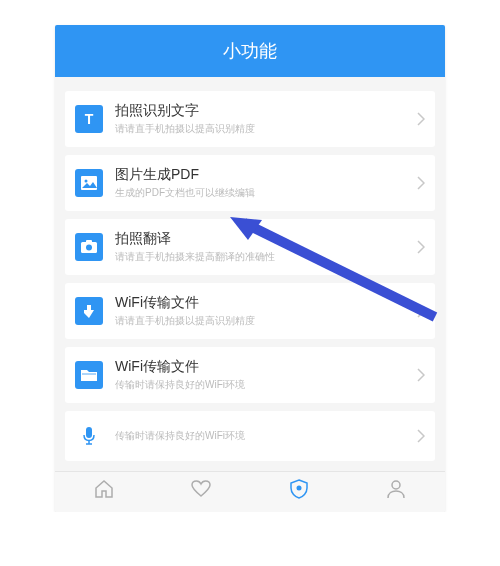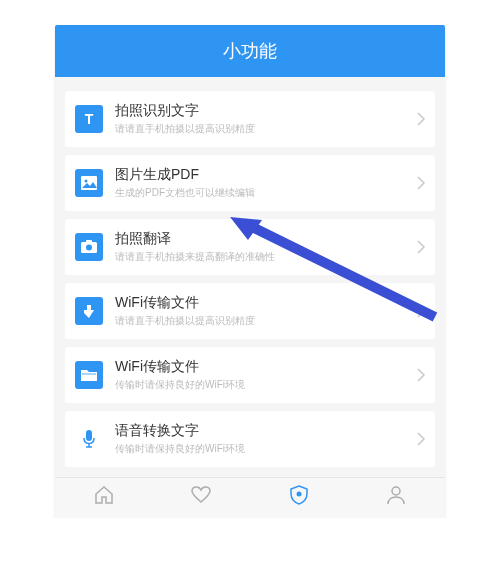--- a/index.html
+++ b/index.html
@@ -105,21 +105,20 @@
         <div class="item">
     <div class="icon-box" style="background:#fff">
             <svg width="16" height="20" viewBox="0 0 16 20">
               <rect x="5" y="1" width="6" height="11" rx="3" fill="#2f95f3"></rect>
               <path d="M 3 9 C 3 13 5 14.5 8 14.5 C 11 14.5 13 13 13 9" stroke="#2f95f3" stroke-width="1.5" fill="none"></path>
               <line x1="8" y1="14.5" x2="8" y2="18" stroke="#2f95f3" stroke-width="1.5"></line>
               <line x1="5" y1="18" x2="11" y2="18" stroke="#2f95f3" stroke-width="1.5"></line>
             </svg>
           </div>
     <div class="item-text">
-      <div class="item-title">语音转换文字</div>
       <div class="item-sub">传输时请保持良好的WiFi环境</div>
     </div>
     <svg class="chevron" width="8" height="14" viewBox="0 0 8 14">
             <path d="M 1 1 L 7 7 L 1 13" fill="none" stroke="#c8c8c8" stroke-width="1.5"></path>
           </svg>
   </div>
       </div>
     <svg class="arrow" width="210" height="105" viewBox="0 0 210 105">
       <path d="M 205 100 L 14 6" stroke="#3a4fd4" stroke-width="10" fill="none"></path>
       <path d="M 0 0 L 32 3 L 18 23 Z" fill="#3a4fd4"></path>

